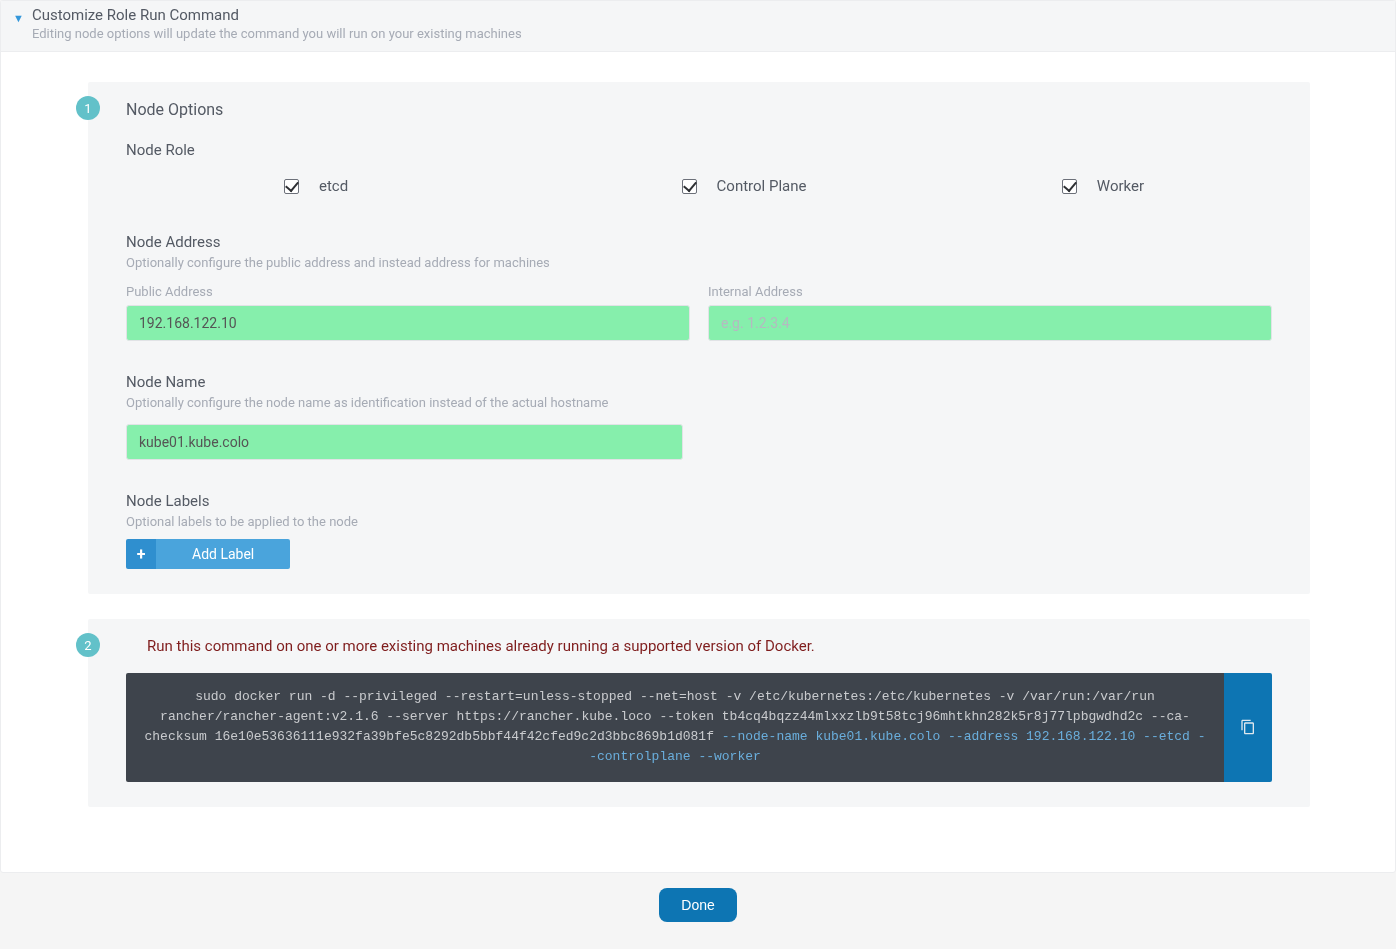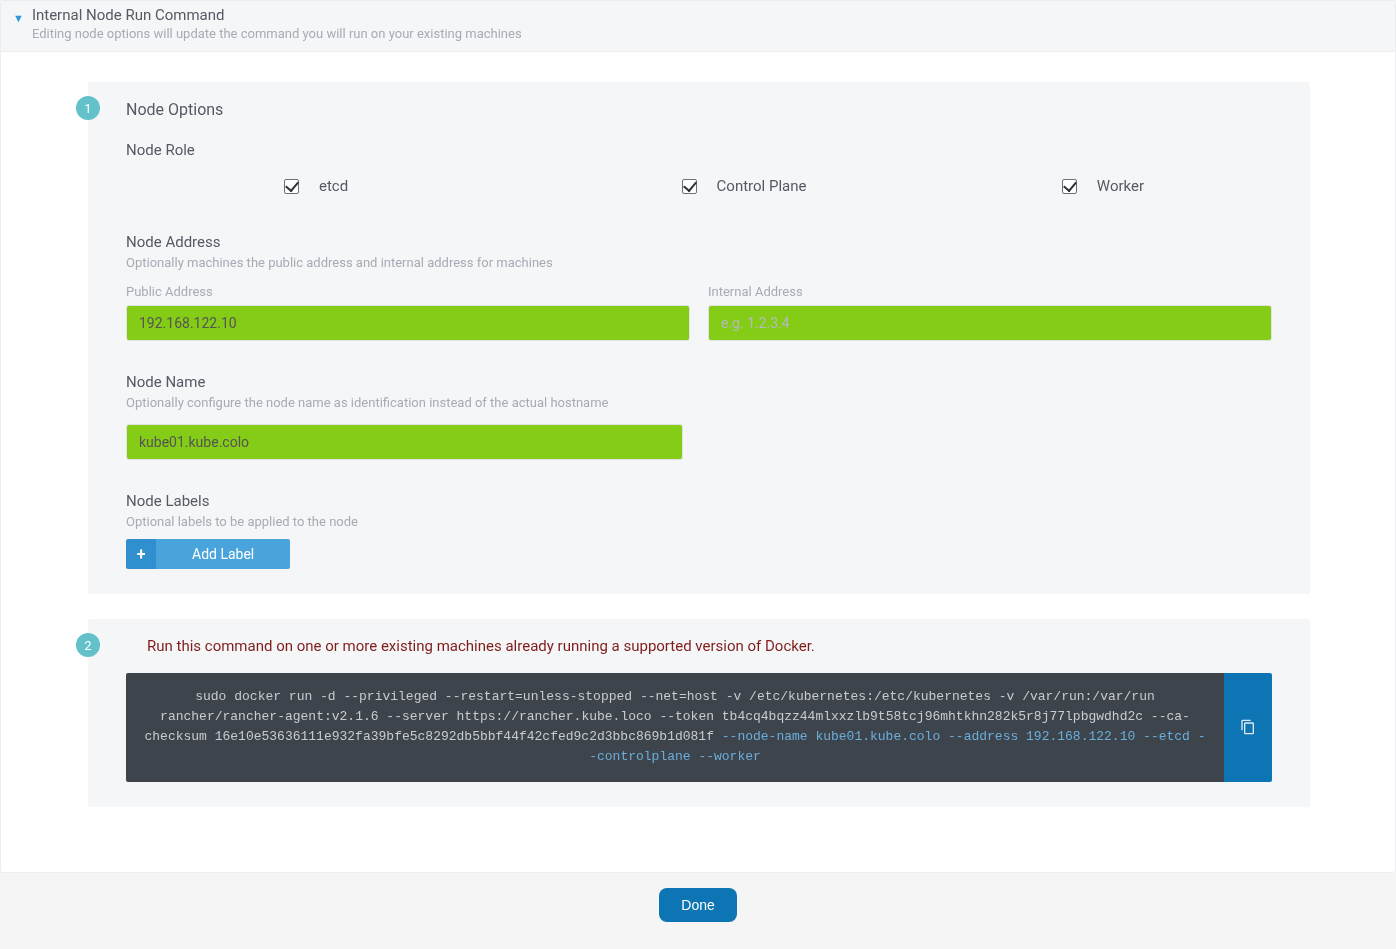--- a/index.html
+++ b/index.html
@@ -130,21 +130,21 @@
 .addr-col { flex: 1; }
 .field-label {
   font-size: 13px;
   color: #a6abb5;
   margin-bottom: 6px;
   display: block;
 }
 .text-input {
   width: 100%;
   border: 1px solid #e1e3e6;
-  background: #84cc16;
+  background: #86efac;
   border-radius: 3px;
   padding: 9px 12px;
   font-size: 14px;
   color: #555;
   font-family: inherit;
 }
 .text-input::placeholder { color: #b5b9c1; }
 .node-name-row { margin-top: 14px; width: 48.6%; }
 .add-label-btn {
   margin-top: 10px;
@@ -220,21 +220,21 @@
   cursor: pointer;
 }
 </style>
 </head>
 <body>
 
 <div class="outer-panel">
   <div class="header-bar">
     <span class="caret">▼</span>
     <div class="header-text">
-      <div class="title">Internal Node Run Command</div>
+      <div class="title">Customize Role Run Command</div>
       <div class="subtitle">Editing node options will update the command you will run on your existing machines</div>
     </div>
   </div>
 
   <div class="content-wrap">
 
     <div class="section">
       <div class="step-badge">1</div>
       <div class="section-title">Node Options</div>
 
@@ -248,21 +248,21 @@
           <span class="chk checked"></span>
           <span class="role-label">Control Plane</span>
         </div>
         <div class="role-cell right">
           <span class="chk checked"></span>
           <span class="role-label">Worker</span>
         </div>
       </div>
 
       <div class="block-label" style="margin-top:38px;">Node Address</div>
-      <div class="block-desc">Optionally machines the public address and internal address for machines</div>
+      <div class="block-desc">Optionally configure the public address and instead address for machines</div>
       <div class="addr-row">
         <div class="addr-col">
           <label class="field-label">Public Address</label>
           <input class="text-input" type="text" value="192.168.122.10" style="">
         </div>
         <div class="addr-col">
           <label class="field-label">Internal Address</label>
           <input class="text-input" type="text" placeholder="e.g. 1.2.3.4" style="">
         </div>
       </div>

